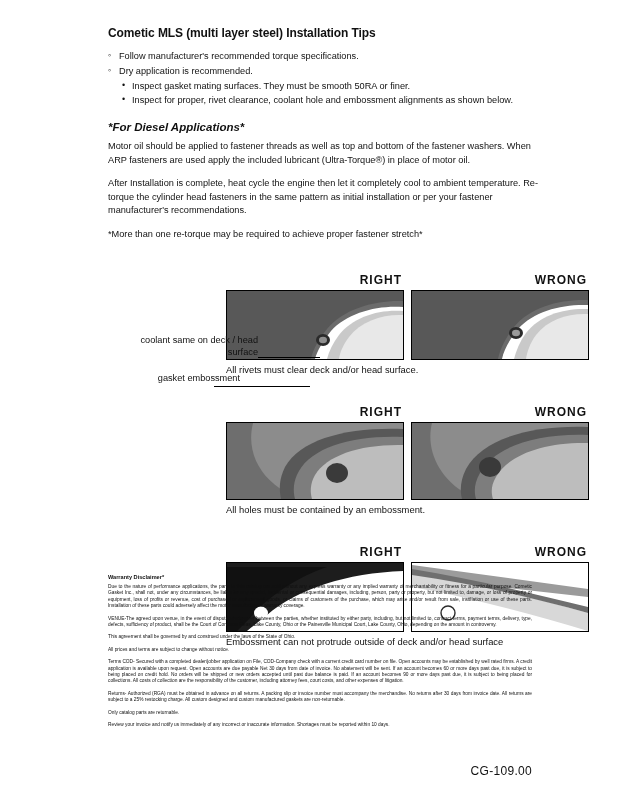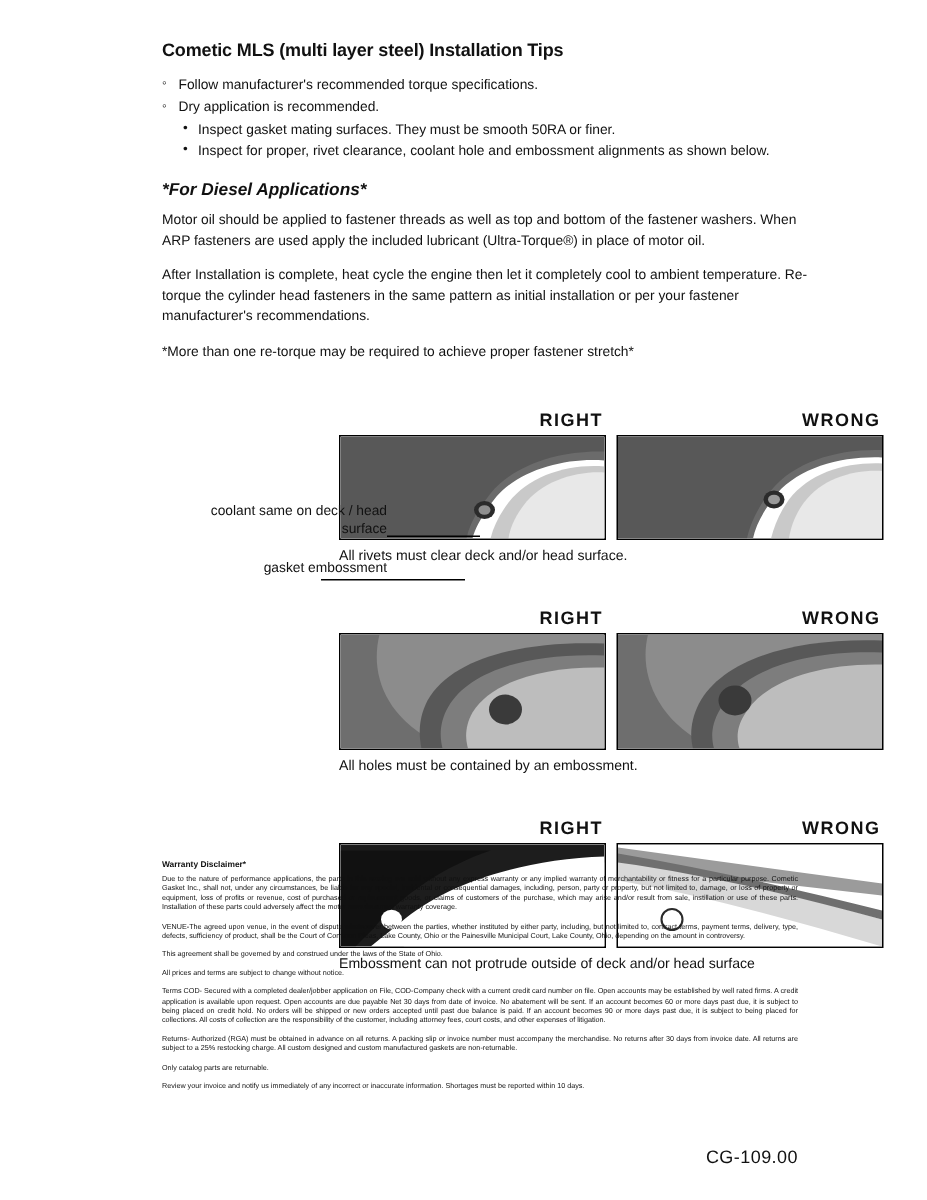--- a/index.html
+++ b/index.html
@@ -125,21 +125,21 @@
   .callouts {
     position: absolute;
     left: 98px;
     top: 334px;
     width: 160px;
     text-align: right;
     font-size: 9.2px;
     line-height: 12px;
   }
   .callouts .c1 { position: absolute; right: 0; top: 0; width: 150px;}
-  .callouts .c2 { position: absolute; right: 0; top: 38px; width: 150px;}
+  .callouts .c2 { position: absolute; right: 18px; top: 38px; width: 150px;}
   .leaderline {
     position: absolute;
     background: #000;
     height: 1px;
   }
 
   
   .warranty {
     position: absolute;
     left: 108px;

